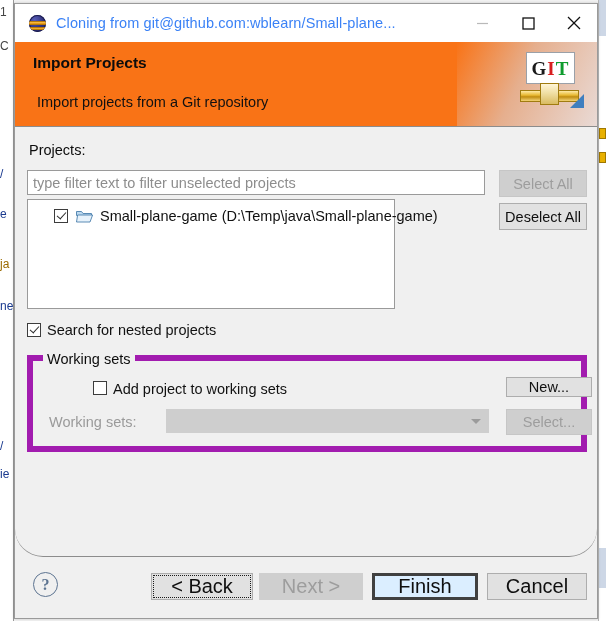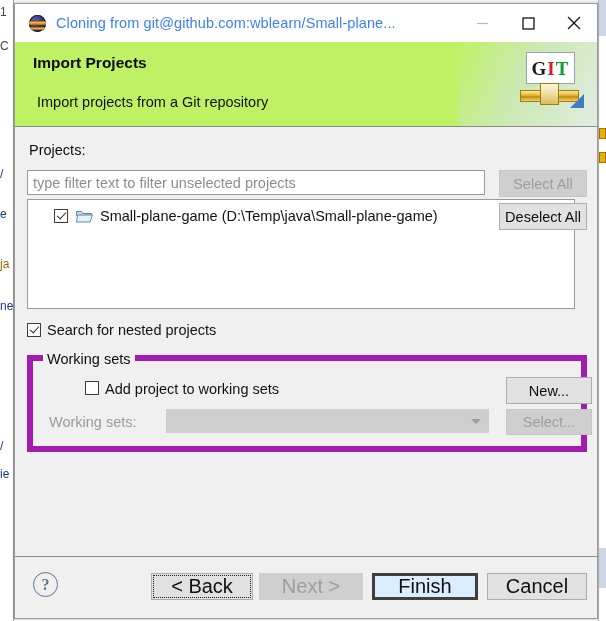--- a/index.html
+++ b/index.html
@@ -137,21 +137,21 @@
     display: flex;
     align-items: center;
     justify-content: center;
     color: #121212;
   }
   .win-btn.disabled { color: #b9b9b9; }
   .win-btn svg { display: block; }
 
   
   .header {
-    background: #bef264;
+    background: #f97316;
     height: 85px;
     position: relative;
     border-bottom: 1px solid #8c8c8c;
     box-sizing: border-box;
   }
   .header-title {
     position: absolute;
     left: 18px; top: 12px;
     font-size: 15.5px;
     font-weight: bold;
@@ -218,20 +218,21 @@
     border-bottom: 14px solid #3f7fbf;
   }
 
   
   .body {
     position: relative;
     height: 430px;
     background: #f0f0f0;
     border-bottom: 1px solid #8c8c8c;
     box-sizing: border-box;
+    border-radius: 28px;
   }
 
   .lbl {
     position: absolute;
     font-size: 14.5px;
     color: #0c0c0c;
     white-space: nowrap;
   }
   .lbl.dim { color: #9a9a9a; }
 
@@ -248,21 +249,21 @@
     color: #111111;
     padding: 0 5px;
     outline: none;
   }
   .filter-input::placeholder { color: #8d8d8d; opacity: 1; }
 
   
   .list-box {
     position: absolute;
     left: 12px; top: 72px;
-    width: 548px; height: 110px;
+    width: 368px; height: 110px;
     background: #ffffff;
     border: 1px solid #9a9a9a;
     box-sizing: border-box;
   }
   .list-row {
     display: flex;
     align-items: center;
     height: 22px;
     padding-left: 26px;
     margin-top: 5px;
@@ -501,26 +502,26 @@
     <button class="btn" style="left:484px; top:76px; width:88px; height:27px;">Deselect All</button>
 
     <div class="nested-cbx-row">
       <div class="cbx checked"></div>
       <div class="row-text">Search for nested projects</div>
     </div>
 
     <div class="group">
       <div class="group-legend">Working sets</div>
 
-      <div style="position:absolute; left:8px; top:20px; display:flex; align-items:flex-start;padding-left:44px;">
+      <div style="position:absolute; left:16px; top:20px; display:flex; align-items:flex-start;padding-left:44px;">
         <div class="cbx"></div>
         <div class="row-text" style="margin-left:6px;">Add project to working sets</div>
       </div>
 
-      <button class="btn" style="left:473px; top:16px; width:86px; height:27px;">New...</button>
+      <button class="btn" style="left:473px; top:16px; width:86px; height:20px;">New...</button>
 
       <div class="lbl dim" style="left:16px; top:53px;">Working sets:</div>
 
       <div class="combo">
         <div class="chev"></div>
       </div>
 
       <button class="btn disabled" style="left:473px; top:48px; width:86px; height:26px;">Select...</button>
     </div>
   </div>

